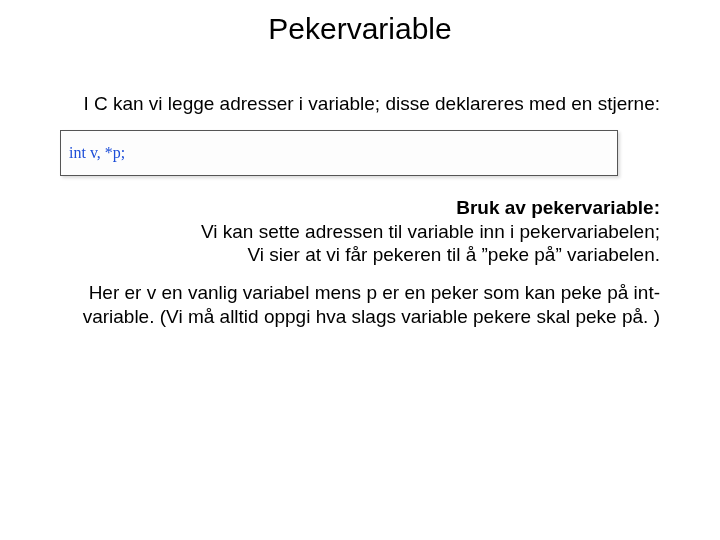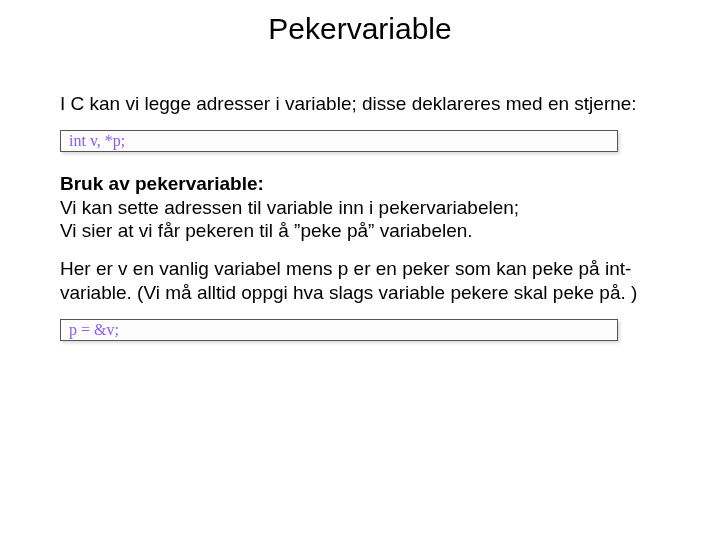--- a/index.html
+++ b/index.html
@@ -30,28 +30,29 @@
   .body {
     position: absolute;
     top: 92px;
     left: 60px;
     right: 60px;
     font-size: 19px;
     line-height: 1.25;
   }
   .para {
     margin-bottom: 14px;
+    text-align: right;
   }
   .codebox {
     border: 1px solid #555;
     background: #fdfdfd;
-    padding: 0 8px;
+    padding: 12px 8px;
     font-family: "Times New Roman", Times, serif;
     font-size: 16px;
-    color: #8b5cf6;
+    color: #1d4ed8;
     width: 540px;
     margin-bottom: 20px;
     box-shadow: 2px 2px 3px rgba(0,0,0,0.15);
   }
   .codebox2 {
     width: 540px;
   }
   .bold {
     font-weight: 700;
   }
@@ -88,18 +89,17 @@
     <div class="codebox">int v, *p;</div>
 
     <div class="para">
       <span class="bold">Bruk av pekervariable:</span><br>
       <span>Vi kan sette adressen til variable inn i pekervariabelen;</span><br>
       <span>Vi sier at vi får pekeren til å ”peke på” variabelen.</span>
     </div>
 
     <div class="para">Her er v en vanlig variabel mens p er en peker som kan peke på int-variable. (Vi må alltid oppgi hva slags variable pekere skal peke på. )</div>
 
-    <div class="codebox codebox2">p = &amp;v;</div>
 
   </div>
 
 
 </div>
 
 </body></html>

